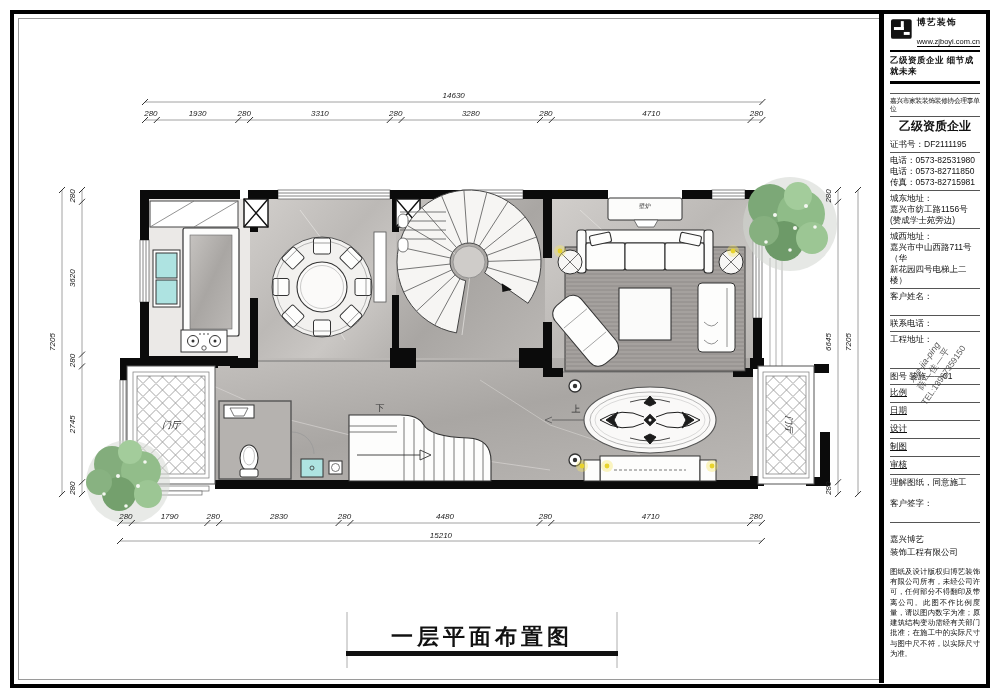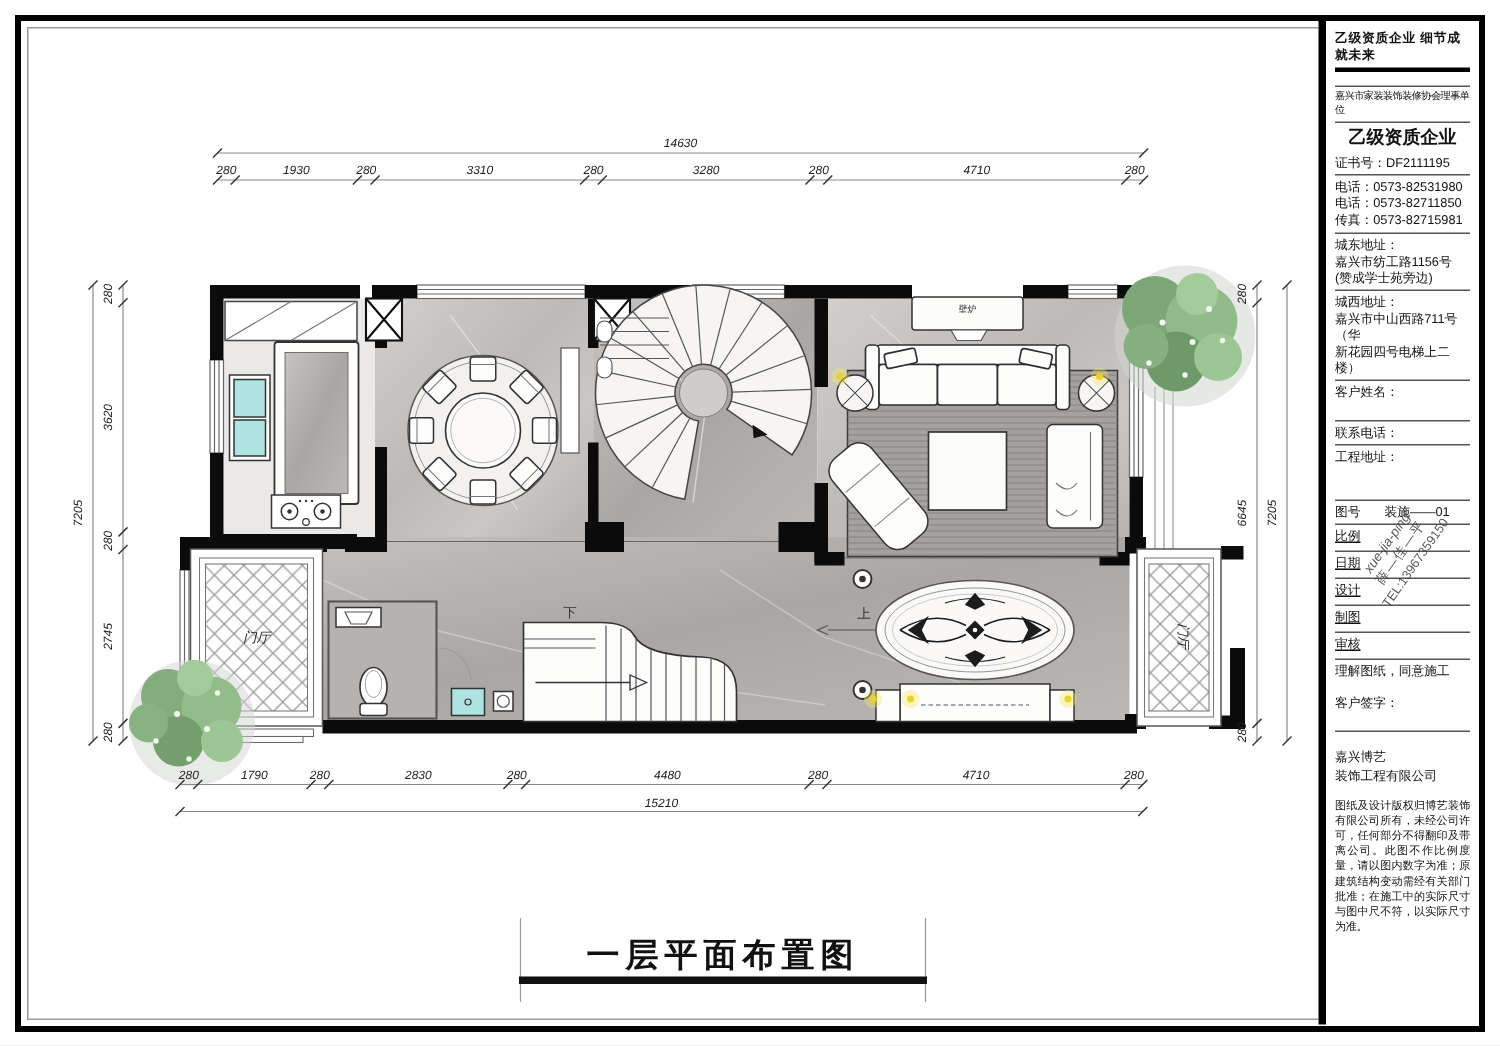--- a/index.html
+++ b/index.html
@@ -18,21 +18,21 @@
   .tb-logo .lg-name{font-weight:bold;font-size:9px;letter-spacing:1px;}
   .tb-logo .lg-site{font-size:7.5px;margin-top:8px;border-bottom:1px solid #000;}
   .tb-slogan{font-weight:bold;font-size:8.5px;letter-spacing:.5px;border-bottom:3px solid #000;padding:3px 0;}
   .tb-assoc{font-size:6.8px;margin-top:9px;border-top:1px solid #555;padding-top:3px;letter-spacing:-0.4px;}
   .tb-grade{text-align:center;font-weight:bold;font-size:12px;padding:2px 0;}
   .tb-cert{font-size:8.5px;}
   .tb-line{display:block;}
   .tb-tall24{min-height:22px;}
   .tb-tall34{min-height:32px;}
   .tb-tall40{min-height:40px;}
-  .tb-no{display:flex;gap:16px;}
+  .tb-no{display:flex;gap:2px;}
   .tb-small-rows{min-height:13px;text-decoration:underline;}
   .tb-disclaimer{font-size:7.4px;line-height:1.38;text-align:justify;margin-top:6px;letter-spacing:-0.2px;}
   .tb-company{margin-top:8px;font-size:8.5px;line-height:1.5;border-bottom:none;}
   #watermark{position:absolute;left:880px;top:352px;width:108px;text-align:center;z-index:35;
       transform:rotate(-55deg);transform-origin:50% 50%;color:#3d3d3d;opacity:.85;pointer-events:none;}
   #watermark .wm1{font-size:9px;font-style:italic;}
   #watermark .wm2{font-size:9px;letter-spacing:1px;}
   #watermark .wm3{font-size:8.5px;}
 </style>
 </head>
@@ -530,20 +530,32 @@
 
   <g id="title-area">
     <line x1="347" y1="612" x2="347" y2="668" stroke="#999" stroke-width="0.8"></line>
     <line x1="617" y1="612" x2="617" y2="668" stroke="#999" stroke-width="0.8"></line>
     <text x="482" y="644" text-anchor="middle" font-size="22" font-weight="bold" letter-spacing="4" fill="#111">一层平面布置图</text>
     <rect x="346" y="651" width="272" height="5" fill="#111"></rect>
   </g>
 </svg>
 
 <div id="titleblock">
+  <div class="tb-logo">
+    <svg width="24" height="24" viewBox="0 0 24 24">
+      <rect x="1" y="2" width="21" height="20" rx="2" fill="#111"></rect>
+      <rect x="4" y="10" width="10" height="3" fill="#fff"></rect>
+      <rect x="11" y="4" width="3" height="9" fill="#fff"></rect>
+      <rect x="14" y="15" width="6" height="3" fill="#fff"></rect>
+    </svg>
+    <div class="lg-txt">
+      <div class="lg-name">博艺装饰</div>
+      <div class="lg-site">www.zjboyi.com.cn</div>
+    </div>
+  </div>
   <div class="tb-slogan">乙级资质企业 细节成就未来</div>
   <div class="tb-row tb-assoc">嘉兴市家装装饰装修协会理事单位</div>
   <div class="tb-row noline tb-grade">乙级资质企业</div>
   <div class="tb-row tb-cert">证书号：DF2111195</div>
   <div class="tb-row">
     <span class="tb-line">电话：0573-82531980</span>
     <span class="tb-line">电话：0573-82711850</span>
     <span class="tb-line">传真：0573-82715981</span>
   </div>
   <div class="tb-row">

